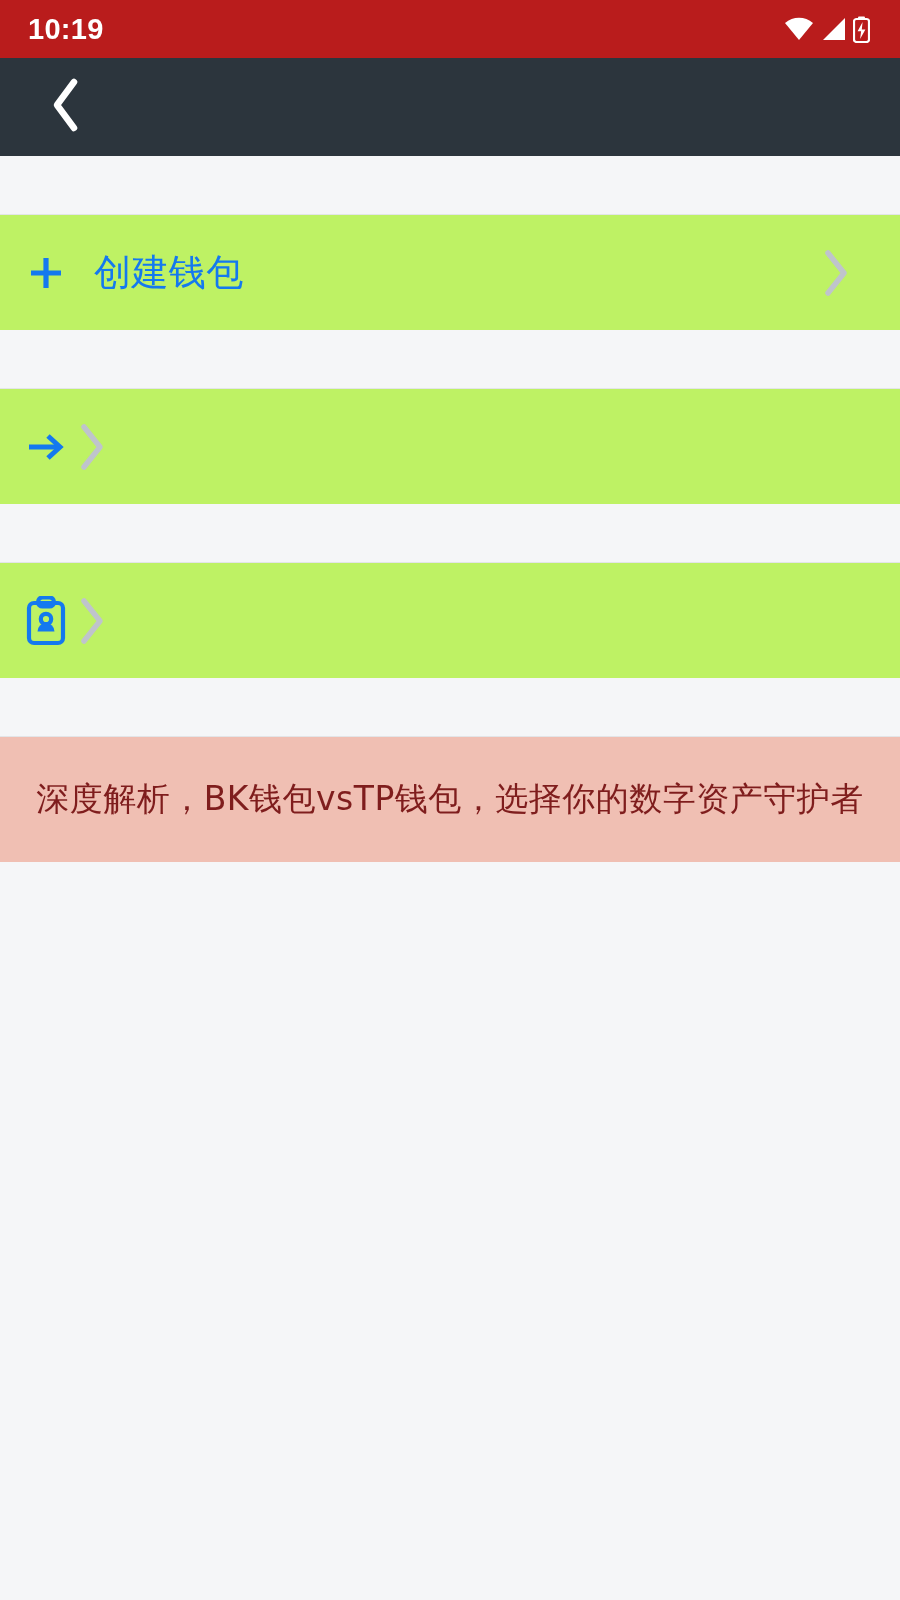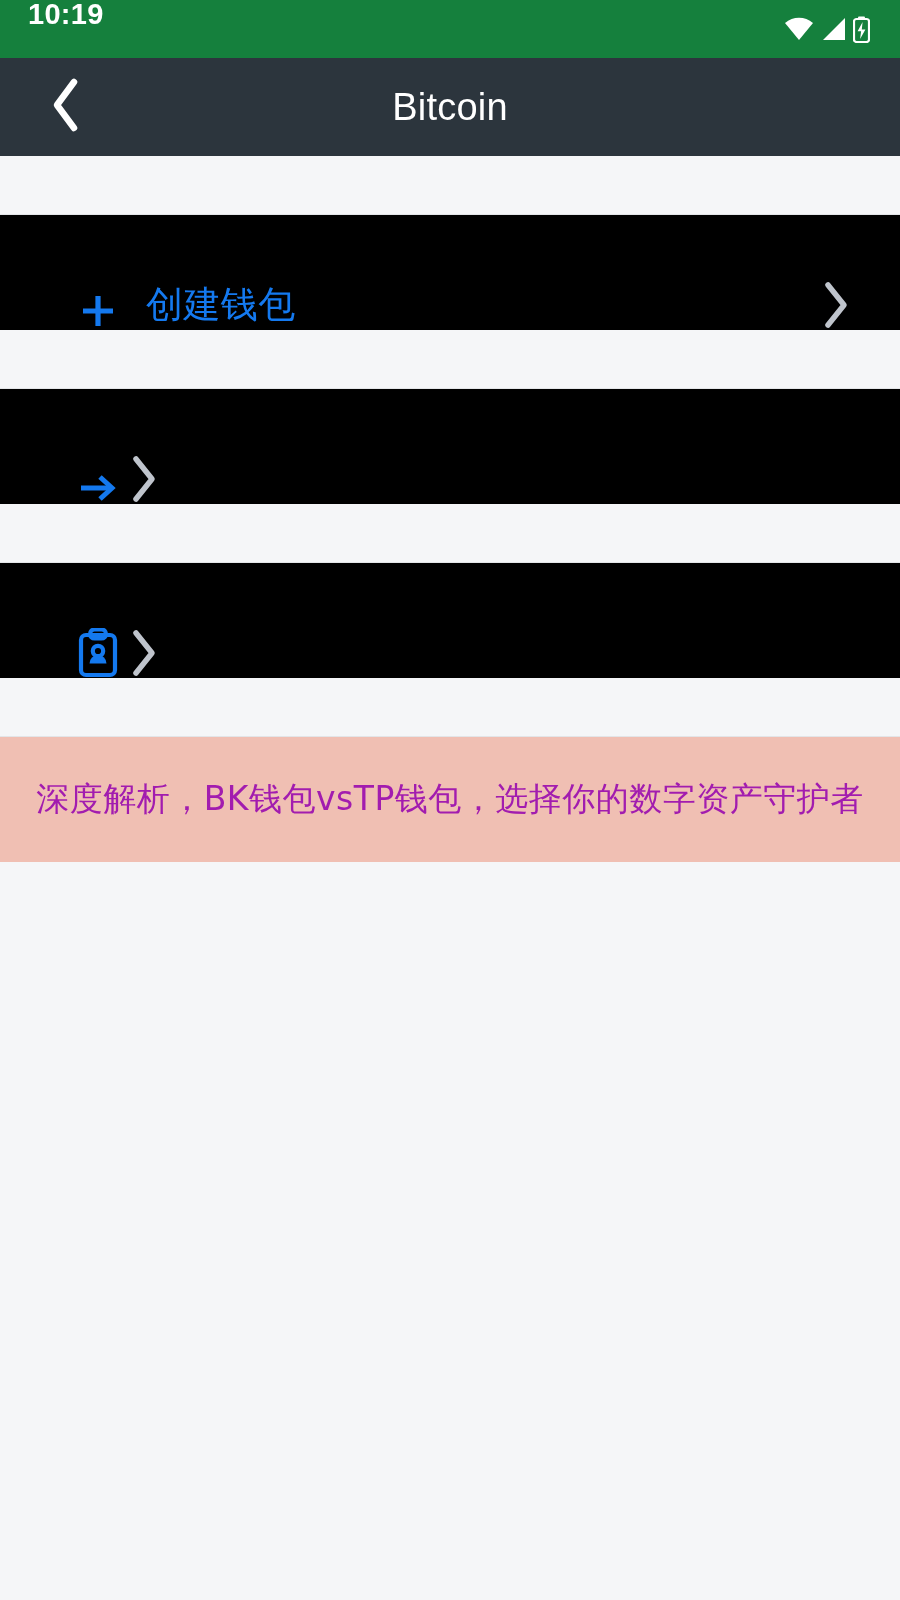--- a/index.html
+++ b/index.html
@@ -11,22 +11,23 @@
     height: 1600px;
     background: #f5f6f8;
     font-family: "Liberation Sans", "DejaVu Sans", sans-serif;
     overflow: hidden;
     position: relative;
   }
 
   
   .status-bar {
     height: 58px;
-    background: #15803d;
-    display: flex;
+    background: #b91c1c;
+    display: flex;
+    align-items: center;
     justify-content: space-between;
     padding: 0 30px 0 28px;
     box-sizing: border-box;
   }
   .status-time {
     color: #ffffff;
     font-size: 29px;
     font-weight: 700;
     letter-spacing: 0.3px;
     line-height: 1;
@@ -70,24 +71,24 @@
   
   .spacer {
     height: 58px;
     background: #f5f6f8;
     border-bottom: 1px solid #e3e5e8;
   }
   .spacer.first { border-top: none; }
 
   .list-row {
     height: 115px;
-    background: #000000;
-    display: flex;
-    align-items: flex-end;
-    padding: 0 44px 0 72px;
+    background: #bef264;
+    display: flex;
+    align-items: center;
+    padding: 0 44px 0 20px;
     box-sizing: border-box;
     cursor: pointer;
   }
   .row-icon {
     width: 52px;
     min-width: 52px;
     display: flex;
     align-items: center;
     justify-content: center;
     color: #1479ef;
@@ -163,21 +164,20 @@
   </div>
 
   <div class="app-bar">
     <div class="back-button">
       <span>
         <svg width="36" height="56" viewBox="0 0 36 56">
           <path d="M26 5 L9 28 L26 51" fill="none" stroke="#ffffff" stroke-width="6.5" stroke-linecap="round" stroke-linejoin="round"></path>
         </svg>
       </span>
     </div>
-    <div class="app-title">Bitcoin</div>
   </div>
 
   <div class="spacer first"></div>
 
   <div class="list-row">
     <div class="row-icon">
       <svg width="38" height="38" viewBox="0 0 38 38">
         <path d="M19 4 L19 34 M4 19 L34 19" fill="none" stroke="#1479ef" stroke-width="5.2" stroke-linecap="butt"></path>
       </svg>
     </div>
@@ -219,18 +219,18 @@
     <div class="row-chevron">
       <svg width="28" height="50" viewBox="0 0 28 50">
         <path d="M6 5 L22 25 L6 45" fill="none" stroke="#bfc4cc" stroke-width="5.5" stroke-linecap="round" stroke-linejoin="round"></path>
       </svg>
     </div>
   </div>
 
   <div class="spacer"></div>
 
   <div class="promo-banner" style="background:#f0bfb3">
-    <div class="promo-text" style="color:#a21caf">深度解析，BK钱包vsTP钱包，选择你的数字资产守护者</div>
+    <div class="promo-text" style="color:#7f1d1d">深度解析，BK钱包vsTP钱包，选择你的数字资产守护者</div>
   </div>
 
   <div class="page-rest"></div>
 
 </div>
 
 </body></html>

